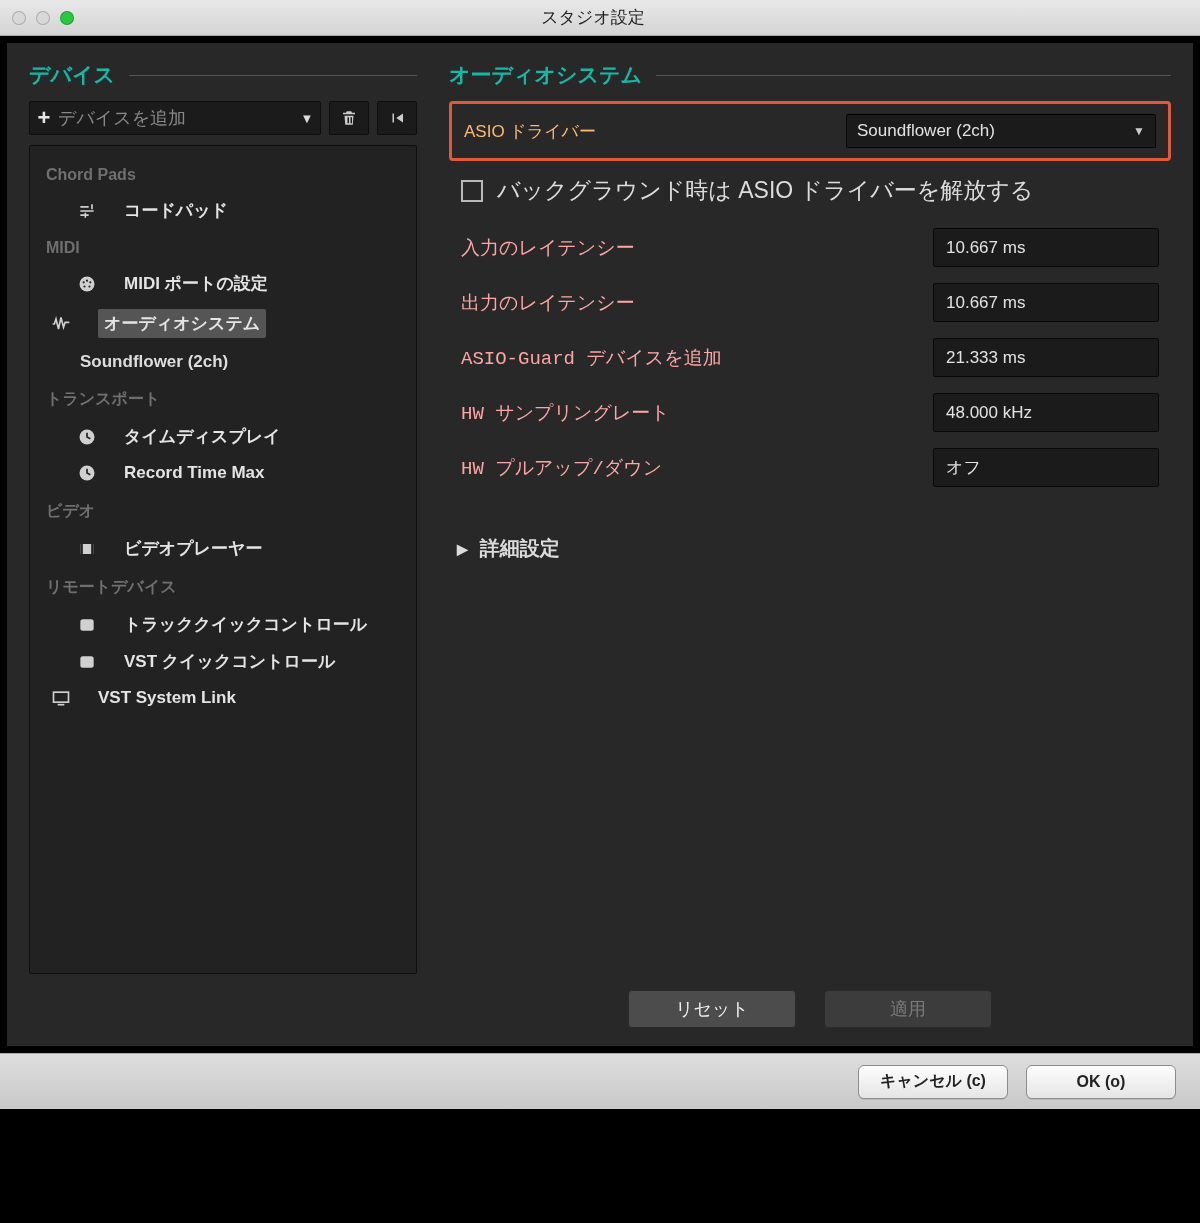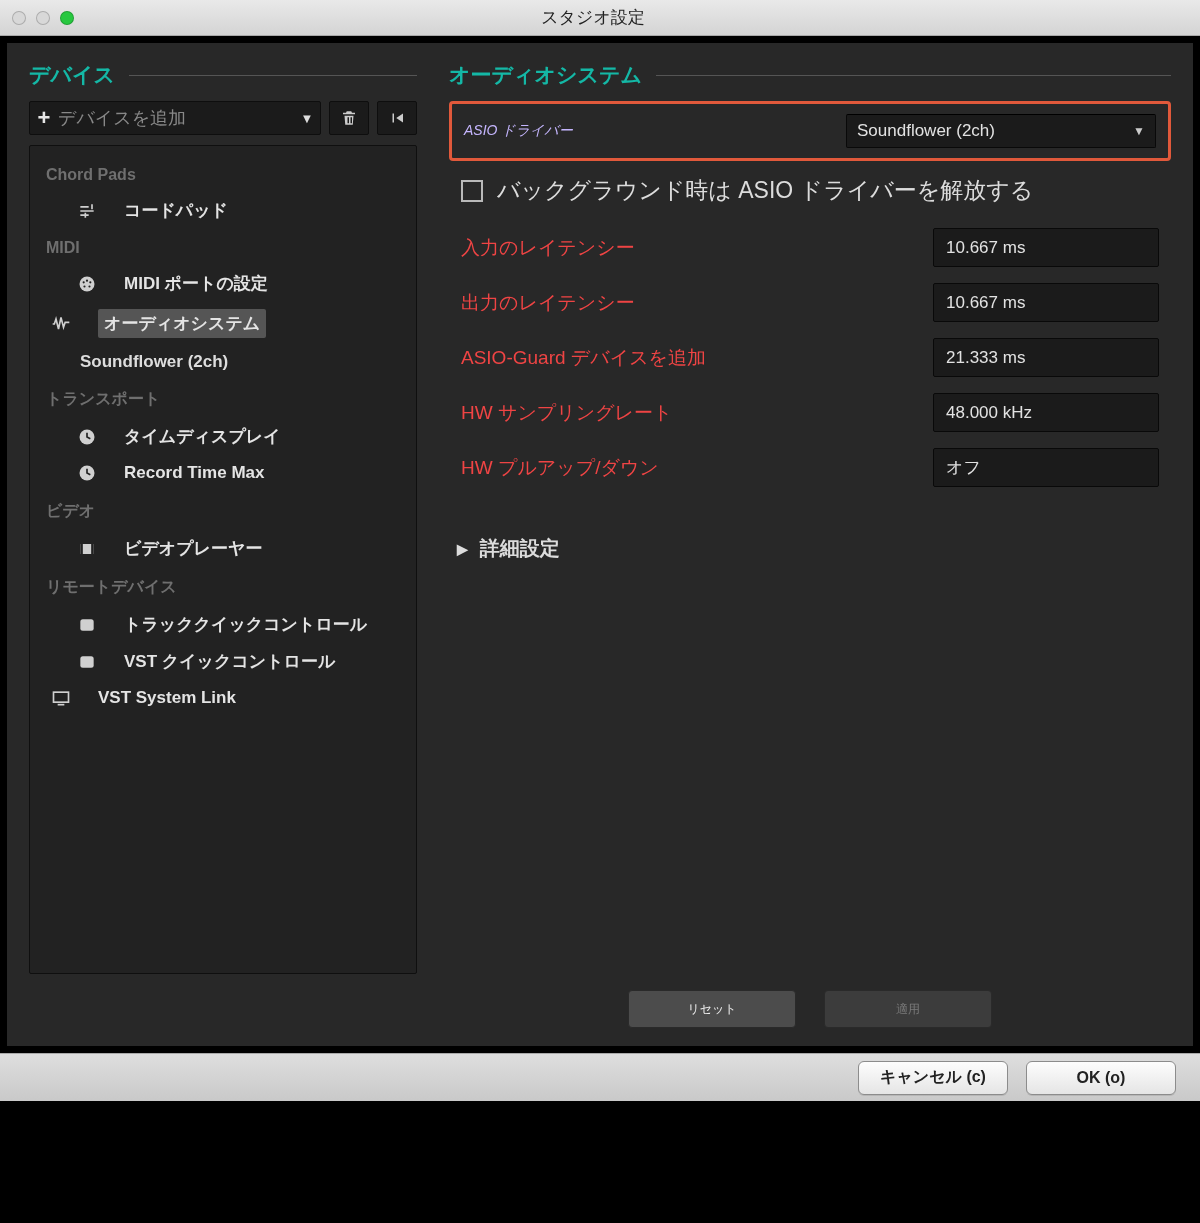--- a/index.html
+++ b/index.html
@@ -71,56 +71,56 @@
   .tree .item.top   { padding-left: 14px; }
   .tree .item .ico  { width: 22px; height: 22px; display:flex; align-items:center; justify-content:center; }
   .tree .item .ico svg { width: 20px; height: 20px; fill: #d0d0d0; }
 
   
   .highlight-row {
     display: flex; align-items: center;
     border: 3px solid #e1593b; border-radius: 4px;
     padding: 10px 12px; margin-bottom: 10px;
   }
-  .highlight-row .lbl { flex: 1; font-size: 14px; color: #c4b5fd; font-style: italic; }
+  .highlight-row .lbl { flex: 1; font-size: 17px; color: #fdba74; }
   .dropdown {
     width: 310px; height: 34px; background: #1b1b1b; border: 1px solid #090909;
     border-top-color:#000; border-radius: 2px;
     display: flex; align-items: center; padding: 0 10px; color: #e2e2e2; font-size: 17px;
   }
   .dropdown .val { flex: 1; }
   .dropdown .caret { font-size: 12px; color: #ccc; }
 
   .check-row { display:flex; align-items:center; gap:14px; padding: 4px 12px 14px 12px; }
   .checkbox { width: 22px; height: 22px; border: 2px solid #b9b9b9; background: transparent; }
   .check-row .lbl { font-size: 23px; color: #dcdcdc; }
 
   .field-row { display:flex; align-items:center; padding: 8px 12px; }
-  .field-row .lbl { flex:1; font-size: 19px; color: #ef4444; }
+  .field-row .lbl { flex:1; font-size: 19px; color: #fca5a5; font-family: Liberation Mono, monospace; }
   .readout {
     width: 226px; height: 39px; background: #1b1b1b; border: 1px solid #090909;
     border-radius: 2px; display:flex; align-items:center; padding: 0 12px;
     color: #e2e2e2; font-size: 17px;
   }
 
   .disclose { display:flex; align-items:center; gap:12px; padding: 40px 10px 0 8px; color:#dcdcdc; font-size:20px; font-weight:bold; }
   .disclose .tri { font-size: 14px; }
 
   
   .action-row { display:flex; justify-content:center; gap:28px; padding: 10px 0 18px 0; margin-left: 420px; }
   .btn {
     min-width: 168px; height: 38px; border-radius: 4px;
     background: #4c4c4c; color: #eee; border: 1px solid #2a2a2a;
-    font-size: 12px; display:flex; align-items:center; justify-content:center;
+    font-size: 18px; display:flex; align-items:center; justify-content:center;
   }
   .btn.disabled { color: #7b7b7b; background:#3c3c3c; }
 
   
   .footer {
-    height: 48px; background: linear-gradient(#dedede,#c9c9c9);
+    height: 56px; background: linear-gradient(#dedede,#c9c9c9);
     display:flex; justify-content:flex-end; align-items:center; gap:18px; padding-right: 24px;
     border-top: 1px solid #a9a9a9;
   }
   .fbtn {
     min-width: 150px; height: 34px; border: 1px solid #8c8c8c; border-radius: 6px;
     background: linear-gradient(#fdfdfd,#e5e5e5); color:#222; font-size: 16px; font-weight: bold;
     display:flex; align-items:center; justify-content:center;
     box-shadow: 0 1px 0 rgba(0,0,0,.1);
   }
 </style>

